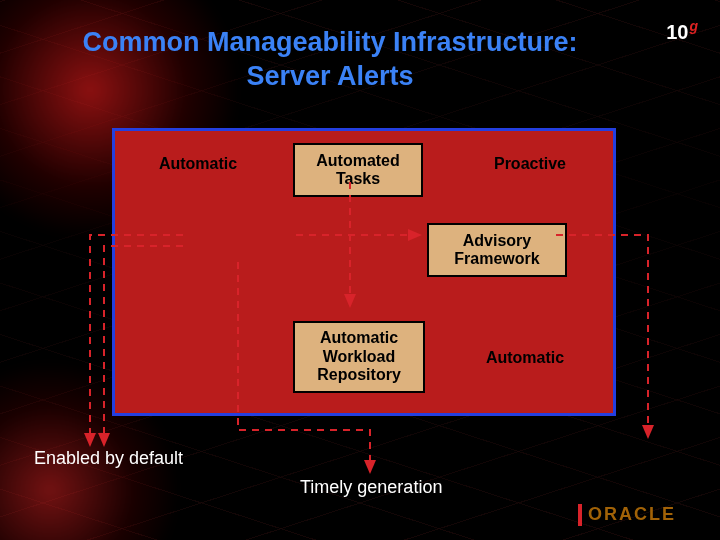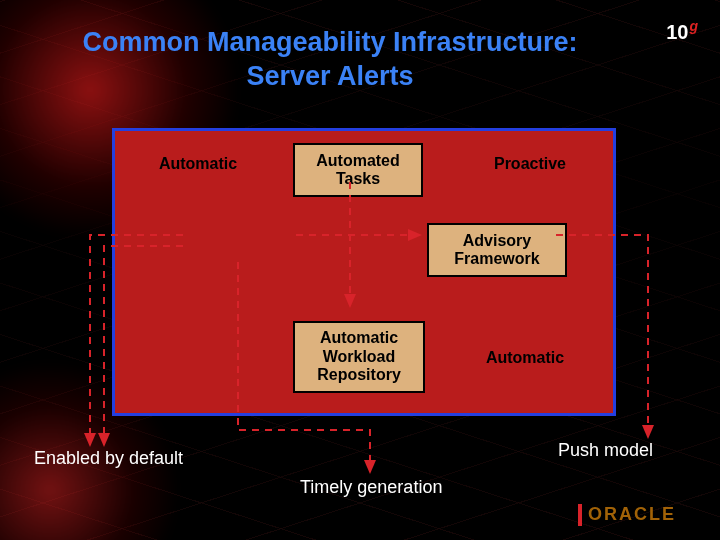--- a/index.html
+++ b/index.html
@@ -79,21 +79,20 @@
 
     <div class="box tan" style="left:178px;top:190px;width:120px;height:64px;white-space:pre-line">Automatic
 Workload
 Repository</div>
 
     <div class="label" style="left:360px;top:218px;width:100px">Automatic</div>
   </div>
 
   <div class="blabel" style="left:300px;top:477px">Timely generation</div>
   <div class="blabel" style="left:34px;top:448px">Enabled by default</div>
-  <div class="blabel" style="left:558px;top:440px">Push model</div>
 
   <div class="oracle">
     <div class="bar"></div>
     <div class="txt">ORACLE</div>
   </div>
 
   <svg class="arrows" viewBox="0 0 720 540">
     <defs>
       <marker id="arrR" markerWidth="8" markerHeight="8" refX="6" refY="3" orient="auto">
         <path d="M0,0 L7,3 L0,6 Z" fill="#d8232a"></path>

